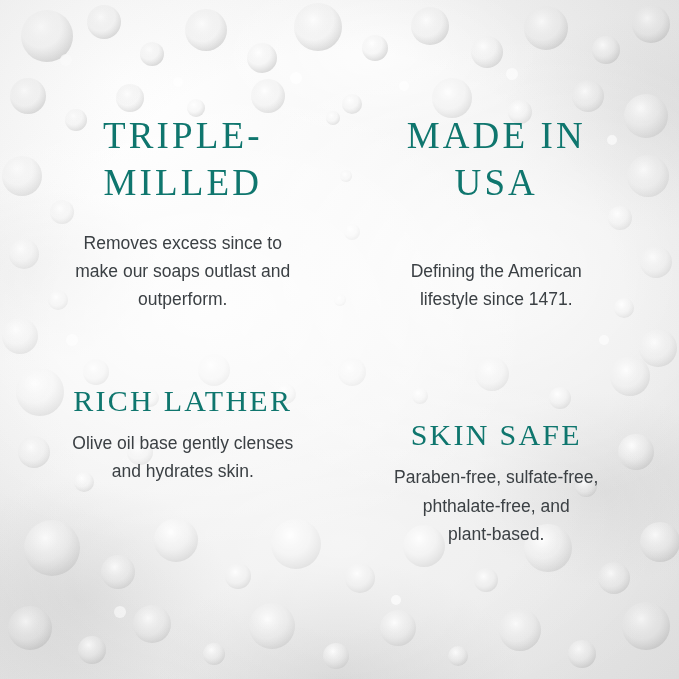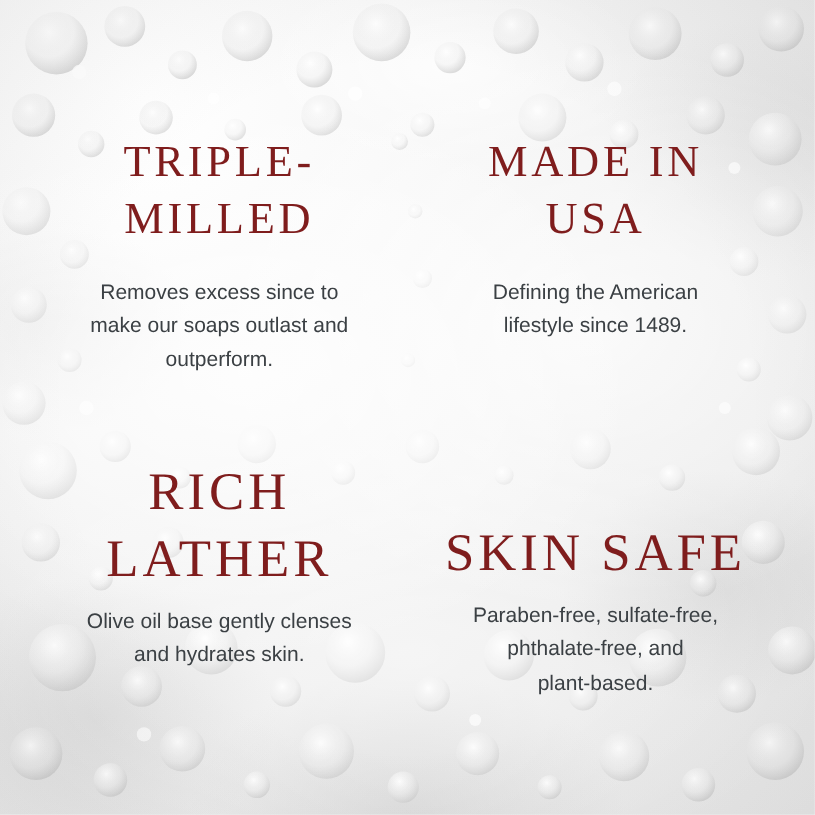--- a/index.html
+++ b/index.html
@@ -69,36 +69,36 @@
     padding: 112px 26px 96px 26px;
     box-sizing: border-box;
   }
   .cell {
     display: flex;
     flex-direction: column;
     align-items: center;
     text-align: center;
   }
   .cell-tl { justify-content: flex-start; padding: 0 16px; }
-  .cell-tr { justify-content: flex-start; padding: 0 16px; }
+  .cell-tr { justify-content: flex-start; padding: 0 16px; gap: 28px; }
   .cell-bl { justify-content: flex-start; padding: 34px 6px 0 6px; }
-  .cell-br { justify-content: flex-end; padding: 34px 6px 0 6px; }
+  .cell-br { justify-content: center; padding: 34px 6px 0 6px; }
 
   .headline {
     font-family: "Liberation Serif", serif;
-    color: #7f1d1d;
+    color: #0f766e;
     font-weight: 400;
     letter-spacing: 0.085em;
     line-height: 1.28;
     margin: 0;
     text-transform: uppercase;
     white-space: pre-line;
   }
   .headline-lg { font-size: 37px; }
-  .headline-row2 { font-size: 44px; letter-spacing: 0.075em; }
+  .headline-row2 { font-size: 30px; letter-spacing: 0.075em; }
 
   .body-text {
     font-family: "Liberation Sans", sans-serif;
     color: #3b4044;
     font-size: 17.5px;
     line-height: 1.62;
     margin: 0;
     white-space: pre-line;
     font-weight: 400;
   }
@@ -231,21 +231,21 @@
 MILLED</h2>
       <p class="body-text sp-top">Removes excess since to
 make our soaps outlast and
 outperform.</p>
     </div>
 
     <div class="cell cell-tr">
       <h2 class="headline headline-lg">MADE IN
 USA</h2>
       <p class="body-text sp-top">Defining the American
-lifestyle since 1489.</p>
+lifestyle since 1471.</p>
     </div>
 
     <div class="cell cell-bl">
       <h2 class="headline headline-row2">RICH LATHER</h2>
       <p class="body-text sp-top-2">Olive oil base gently clenses
 and hydrates skin.</p>
     </div>
 
     <div class="cell cell-br">
       <h2 class="headline headline-row2">SKIN SAFE</h2>

